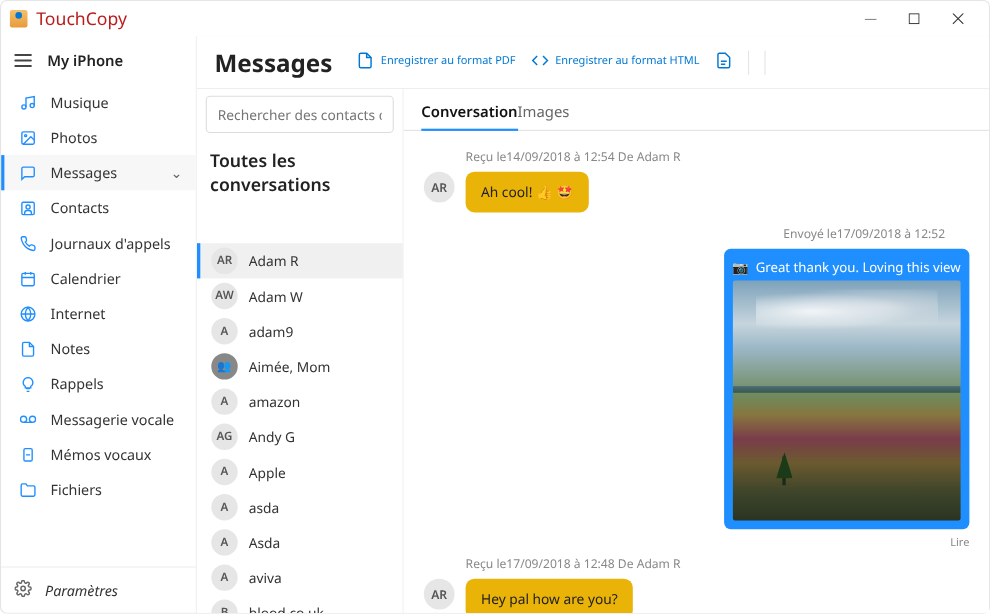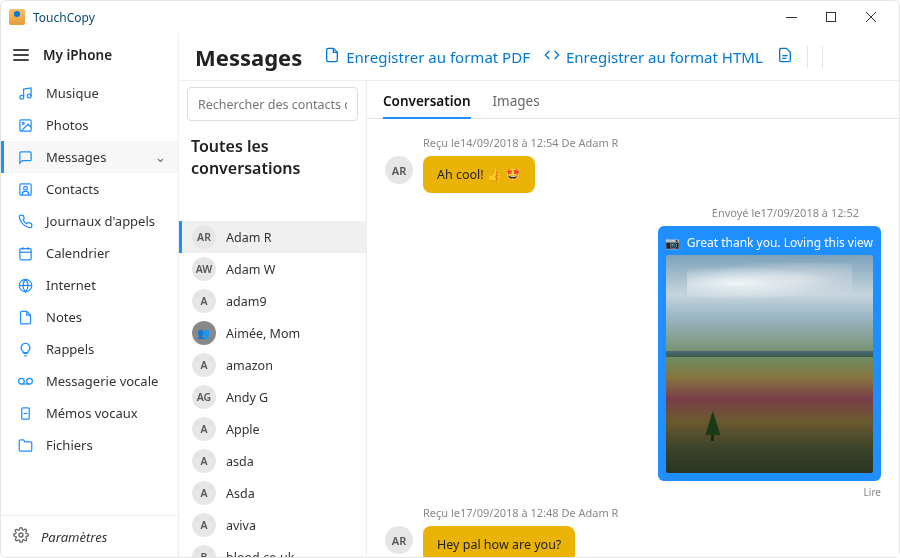--- a/index.html
+++ b/index.html
@@ -1,18 +1,18 @@
 <!DOCTYPE html>
 <html><head>
 <meta charset="utf-8">
 <style>
 * { box-sizing: border-box; margin: 0; padding: 0; font-family: "Segoe UI", system-ui, sans-serif; }
 html, body { width: 900px; height: 558px; overflow: hidden; background: #fff; }
 .window { width: 900px; height: 558px; display: flex; flex-direction: column; border: 1px solid #e5e5e5; border-radius: 6px; background: #fff; }
-.titlebar { height: 32px; display: flex; align-items: center; padding: 0 8px; font-size: 12px; color: #0c4a6e; }
+.titlebar { height: 32px; display: flex; align-items: center; padding: 0 8px; font-size: 16px; color: #b91c1c; }
 .titlebar .app-icon { width: 16px; height: 16px; margin-right: 8px; background: linear-gradient(#f5c16c,#e89a3a); border-radius: 2px; position: relative; }
 .titlebar .app-icon::after { content:""; position:absolute; top:2px; left:5px; width:6px; height:6px; background:#0078d4; border-radius:50%; }
 .titlebar .spacer { flex: 1; }
 .winbtn { width: 40px; height: 28px; display: flex; align-items: center; justify-content: center; color: #333; font-size: 13px; }
 .winbtn svg { stroke: #333; }
 .body { flex: 1; display: flex; min-height: 0; }
 .sidebar { width: 178px; border-right: 1px solid #eee; display: flex; flex-direction: column; font-size: 13px; }
 .sidebar .top-row { height: 44px; display: flex; align-items: center; padding: 0 12px; gap: 14px; }
 .hamburger-icon { width: 16px; height: 12px; display:flex; flex-direction:column; justify-content:space-between; }
 .hamburger-icon span { height:2px; background:#444; border-radius:1px; }
@@ -20,37 +20,37 @@
 .nav { flex:1; overflow:auto; }
 .nav-item { height: 32px; display:flex; align-items:center; padding: 0 12px; gap: 12px; color:#333; cursor:pointer; border-left: 3px solid transparent; }
 .nav-item.active { border-left-color: #1f8fff; background:#f7f7f7; }
 .nav-item .ico { width:18px; display:flex; justify-content:center; color:#1f8fff; }
 .nav-item .chev { margin-left:auto; color:#666; }
 .settings-row { height: 42px; display:flex; align-items:center; padding:0 12px; gap:12px; color:#333; border-top:1px solid #eee;font-style:italic; }
 
 .main { flex:1; display:flex; flex-direction:column; min-width:0; background:#f7f7f7; }
 .toolbar { height: 48px; display:flex; align-items:center; padding: 0 16px; gap: 18px; background:#fff; border-bottom:1px solid #eee; }
 .toolbar h1 { font-size: 22px; font-weight: 700; color:#222; margin-right: 4px; }
-.tool-action { display:flex; align-items:flex-start; gap:6px; font-size:15px; color:#0078d4; cursor:pointer; white-space:nowrap; }
+.tool-action { display:flex; align-items:flex-start; gap:6px; font-size:10px; color:#0078d4; cursor:pointer; white-space:nowrap; }
 .tool-action .ico svg { stroke:#0078d4; }
 .tool-sep { width:1px; height:22px; background:#e4e4e4; }
 
 .content { flex:1; display:flex; min-height:0; }
 .convo-col { width: 188px; background:#fff; border-right:1px solid #eee; display:flex; flex-direction:column; }
 .search-input { height: 34px; border:1px solid #ddd; border-radius: 4px; margin: 6px 8px; padding: 0 10px; font-size:12.5px; color:#555; background:#fff; }
 .convo-header { font-size: 16px; font-weight: 600; padding: 8px 12px 10px; color:#222; }
 .convo-list { flex:1; overflow:auto; }
 .convo-item { height: 32px; display:flex; align-items:center; padding: 0 10px; gap: 10px; font-size:12.5px; color:#333; border-left: 3px solid transparent; cursor:pointer; }
 .convo-item.selected { background:#f0f0f0; border-left-color:#1f8fff; }
 .avatar { width:24px; height:24px; border-radius:50%; background:#e6e6e6; color:#555; font-size:10.5px; font-weight:600; display:flex; align-items:center; justify-content:center; flex-shrink:0; }
 .avatar.group { background:#888; color:#fff; }
 .convo-item .avatar-blank { visibility:hidden; }
 
 .msg-col { flex:1; display:flex; flex-direction:column; min-width:0; background:#fff; }
-.tabs { height: 38px; display:flex; align-items:flex-end; padding: 0 16px; gap: 22px; border-bottom:1px solid #e3e3e3; }
+.tabs { height: 38px; display:flex; align-items:flex-end; padding: 0 16px; border-bottom:1px solid #e3e3e3; }
 .tab { font-size:13.5px; color:#666; padding-bottom:8px; cursor:pointer; position:relative; }
 .tab.active { color:#111; font-weight:600; }
 .tab.active::after { content:""; position:absolute; left:0; right:0; bottom:-1px; height:2px; background:#1f8fff; }
 
 .messages { flex:1; overflow:auto; padding: 14px 18px 0; font-size:12.5px; color:#333; }
 .ts { font-size:11px; color:#888; margin: 2px 0 6px; }
 .ts.right { text-align:right; }
 .row { display:flex; align-items:flex-start; gap:10px; margin-bottom: 12px; }
 .row.in .bubble { background:#eab308; color:#222; border-radius: 8px; padding: 10px 14px; max-width: 260px; }
 .row-avatar { width:28px; height:28px; border-radius:50%; background:#e6e6e6; color:#555; font-size:11px; font-weight:600; display:flex; align-items:center; justify-content:center; flex-shrink:0; }

